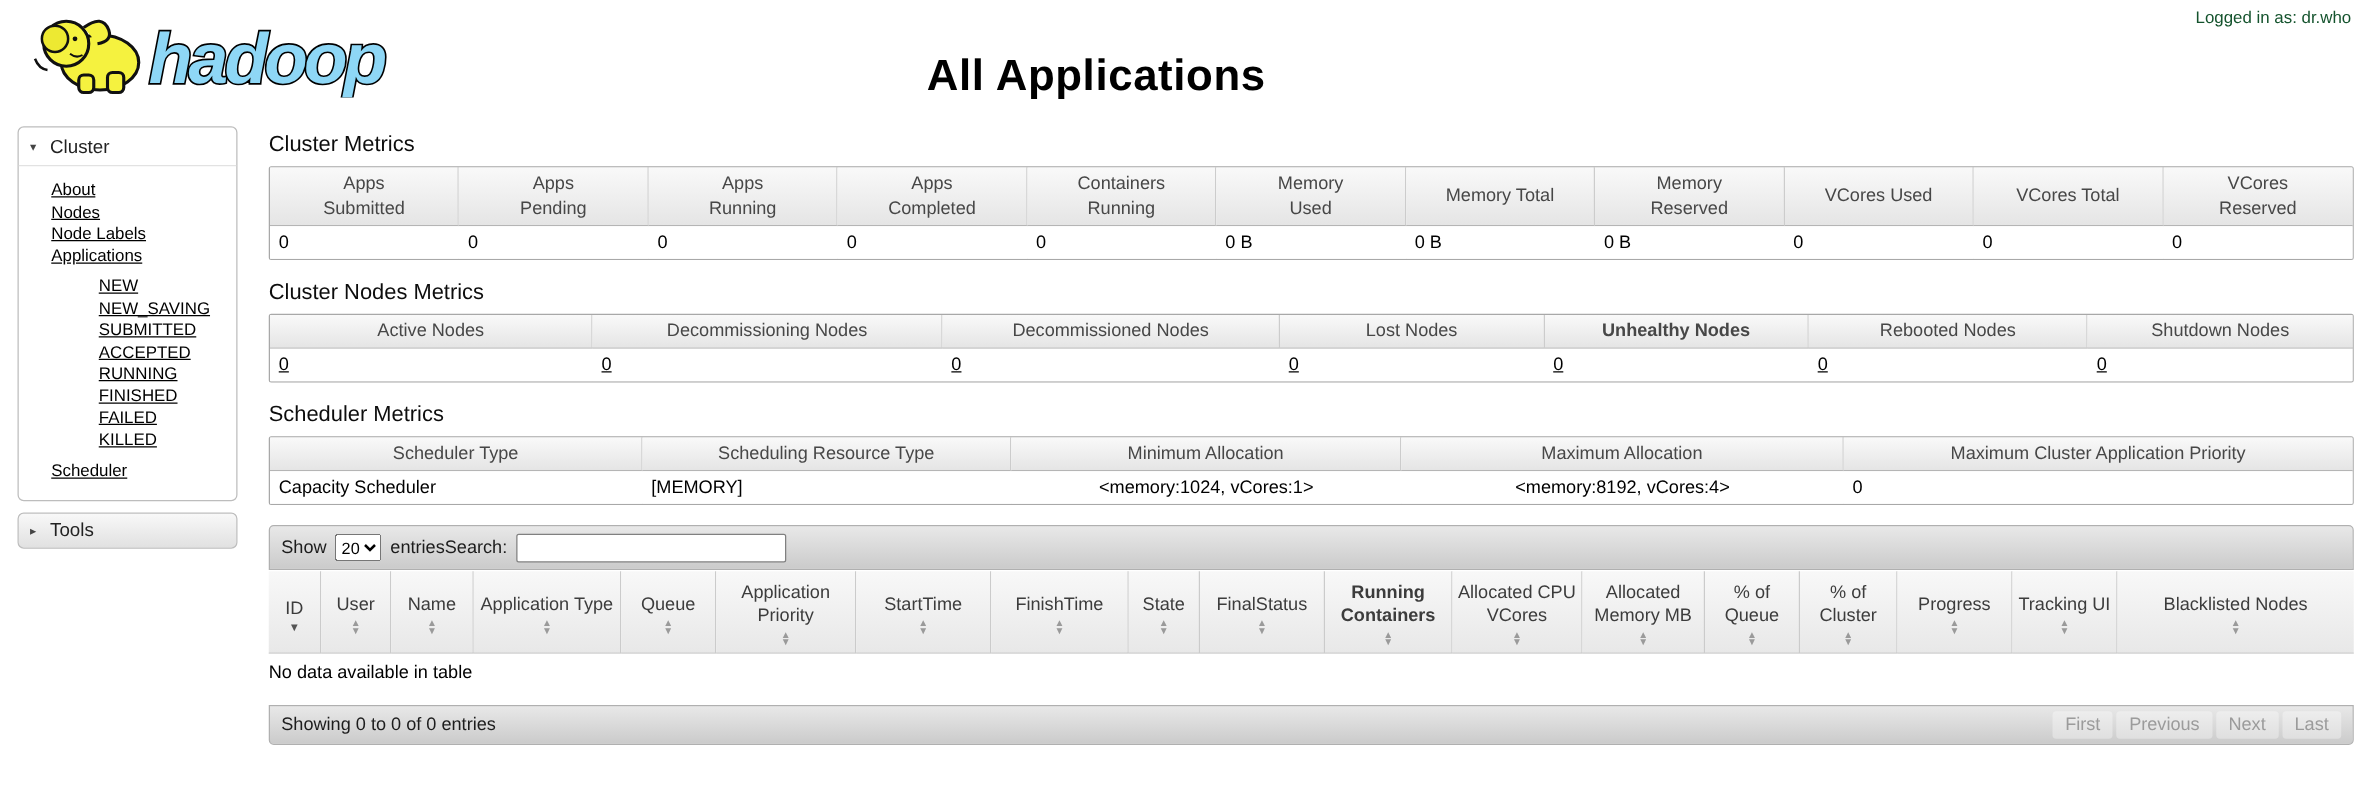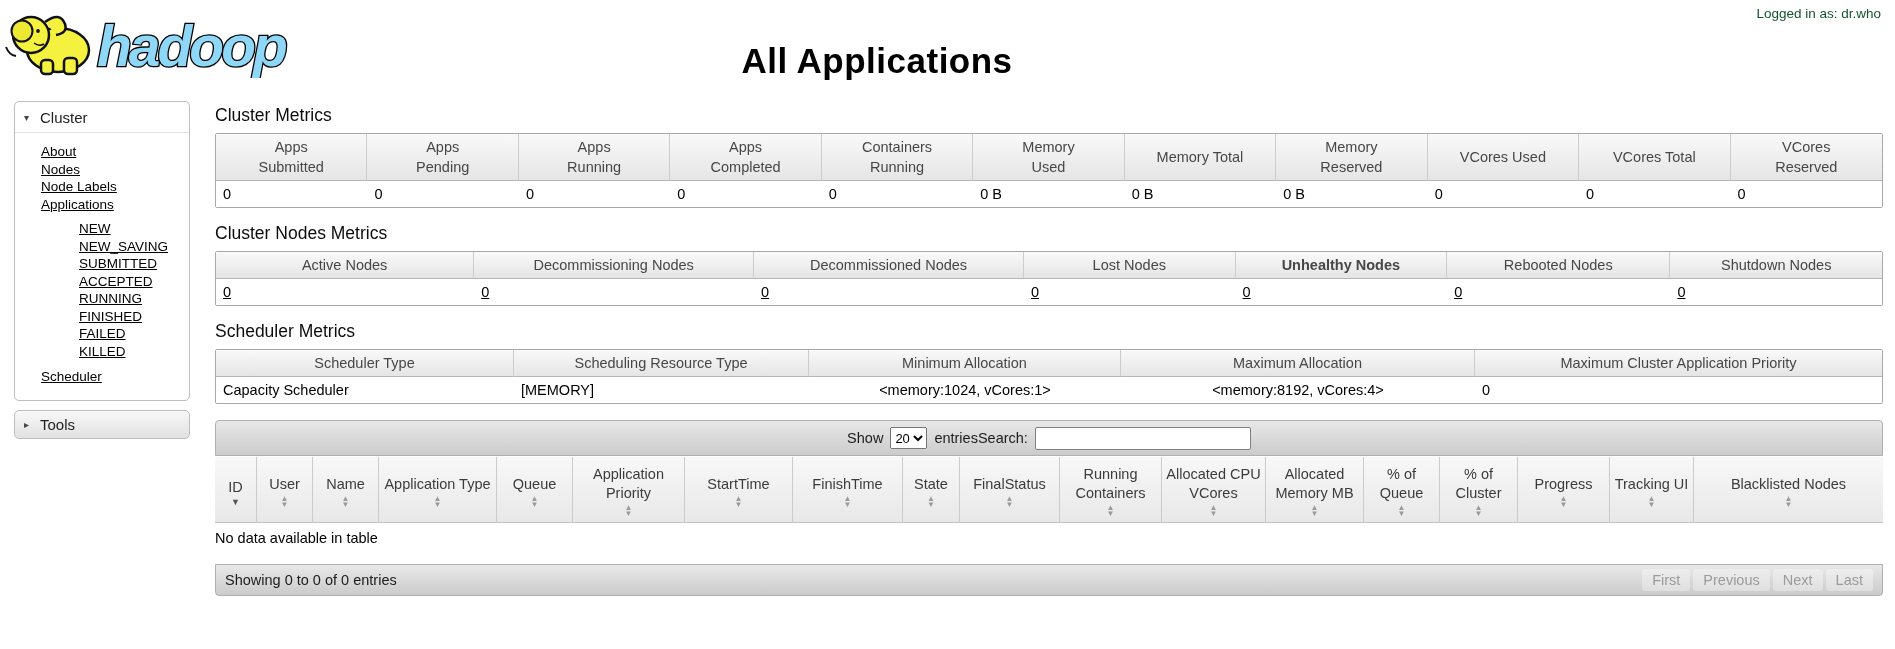--- a/index.html
+++ b/index.html
@@ -6,21 +6,21 @@
   html, body { margin: 0; padding: 0; }
   body {
     width: 1895px; height: 649px;
     font-family: "Liberation Sans", sans-serif;
     background: #fff; color: #000; overflow: hidden;
   }
   a { color: #000; text-decoration: underline; cursor: pointer; }
 
   
   .page-header { position: relative; height: 92px; }
-  .logo { position: absolute; top: 6px; left: 0; }
+  .logo { position: absolute; top: 6px; left: 22px; }
   .login-info { position: absolute; top: 6px; right: 14px; font-size: 13.5px; color: #14532d; }
   .page-title { position: absolute; top: 18px; left: 877px; transform: translateX(-50%);
     font-size: 35px; font-weight: bold; white-space: nowrap; letter-spacing: 0.5px; }
 
   
   .layout { display: flex; align-items: flex-start; }
   .sidebar { width: 176px; margin-left: 14px; margin-top: 9px; flex: none; }
   .content { flex: none; width: 1668px; margin-left: 25px; }
 
   
@@ -60,21 +60,21 @@
   table.nodes-metrics th:nth-child(6) { width: 13.4%; }
   
   table.sched-metrics th:nth-child(1) { width: 298px; }
   table.sched-metrics th:nth-child(2) { width: 295px; }
   table.sched-metrics th:nth-child(3) { width: 312px; }
   table.sched-metrics th:nth-child(4) { width: 354px; }
 
   
   .table-toolbar { margin-top: 16px; height: 36px; background: linear-gradient(#e8e8e8, #cbcbcb);
     border: 1px solid #b0b0b0; border-radius: 4px 4px 0 0; display: flex; align-items: center;
-    justify-content: center; padding: 0 9px; font-size: 14.5px; color: #1c1c1c; }
+    justify-content: flex-start; padding: 0 9px; font-size: 14.5px; color: #1c1c1c; }
   .show-entries { display: flex; align-items: center; }
   .page-size-select { font-size: 13px; height: 22px; margin: 0 7px; }
   .search-area { display: flex; align-items: center; }
   .search-input { width: 216px; height: 23px; border: 1px solid #808080; border-radius: 2px;
     margin-left: 7px; background: #fff; font-size: 13px; padding: 0 4px; }
 
   .table-footer { height: 32px; background: linear-gradient(#e8e8e8, #cbcbcb);
     border: 1px solid #b0b0b0; border-radius: 0 0 4px 4px; display: flex; align-items: center;
     justify-content: space-between; padding: 0 9px; font-size: 14.5px; color: #1c1c1c; margin-top: 9px; }
   .pagination { display: flex; gap: 3px; }
@@ -97,21 +97,21 @@
   table.apps th:nth-child(1)  { width: 42px;  }
   table.apps th:nth-child(2)  { width: 56px;  }
   table.apps th:nth-child(3)  { width: 66px;  }
   table.apps th:nth-child(4)  { width: 118px; }
   table.apps th:nth-child(5)  { width: 76px;  }
   table.apps th:nth-child(6)  { width: 112px; }
   table.apps th:nth-child(7)  { width: 108px; }
   table.apps th:nth-child(8)  { width: 110px; }
   table.apps th:nth-child(9)  { width: 57px;  }
   table.apps th:nth-child(10) { width: 100px; }
-  table.apps th:nth-child(11) { width: 102px; }
+  table.apps th:nth-child(11) { width: 102px; font-weight: bold; }
   table.apps th:nth-child(12) { width: 104px; }
   table.apps th:nth-child(13) { width: 98px;  }
   table.apps th:nth-child(14) { width: 76px;  }
   table.apps th:nth-child(15) { width: 78px;  }
   table.apps th:nth-child(16) { width: 92px;  }
   table.apps th:nth-child(17) { width: 84px;  }
 </style>
 </head>
 <body>
 

